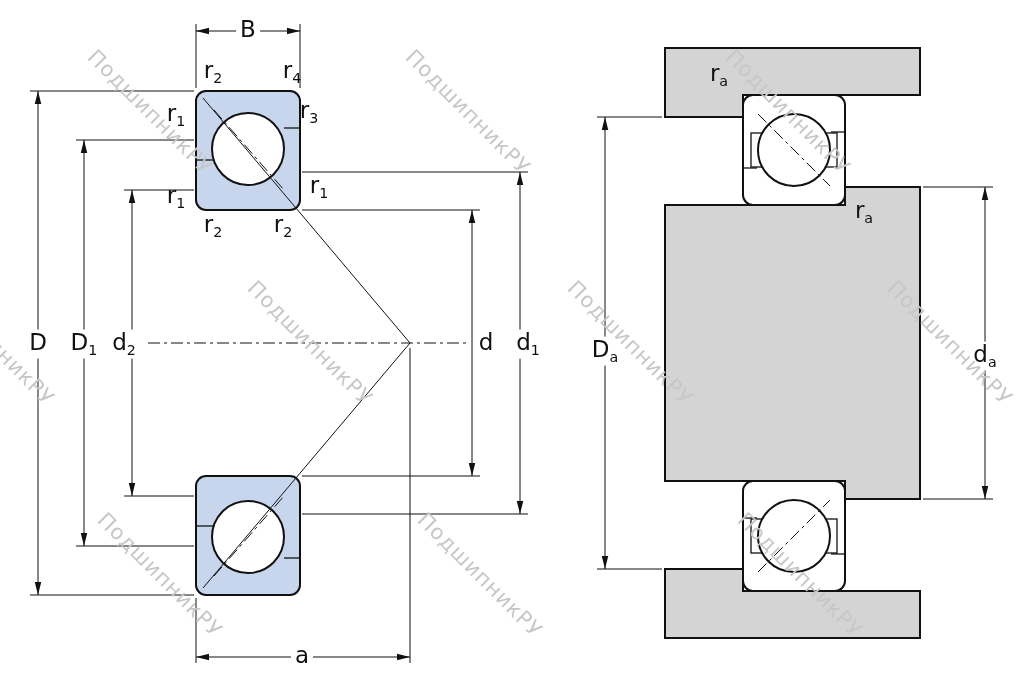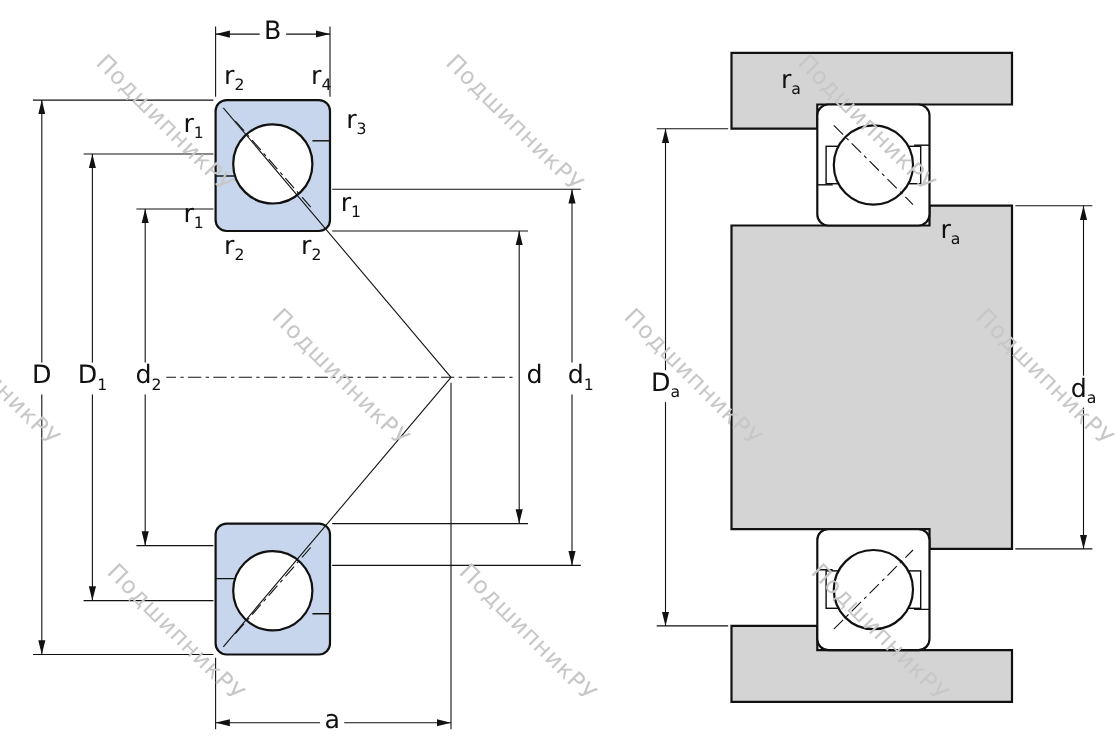--- a/index.html
+++ b/index.html
@@ -158,29 +158,29 @@
       <line x1="985" y1="187" x2="985" y2="499" class="dim" marker-start="url(#arrow)" marker-end="url(#arrow)"></line>
     </g>
   </g>
 </svg>
 
 <div class="lbl bg" style="left:248px;top:31px"><span>B</span><sub></sub></div>
 
 <div class="lbl" style="left:213px;top:72px"><span>r</span><sub>2</sub></div>
 <div class="lbl" style="left:292px;top:72px"><span>r</span><sub>4</sub></div>
 <div class="lbl" style="left:176px;top:115px"><span>r</span><sub>1</sub></div>
-<div class="lbl" style="left:324px;top:112px"><span>r</span><sub>3</sub></div>
+<div class="lbl" style="left:309px;top:112px"><span>r</span><sub>3</sub></div>
 <div class="lbl" style="left:176px;top:197px"><span>r</span><sub>1</sub></div>
 <div class="lbl" style="left:319px;top:187px"><span>r</span><sub>1</sub></div>
 <div class="lbl" style="left:213px;top:226px"><span>r</span><sub>2</sub></div>
 <div class="lbl" style="left:283px;top:226px"><span>r</span><sub>2</sub></div>
 
 <div class="lbl bg" style="left:38px;top:344px"><span>D</span><sub></sub></div>
 <div class="lbl bg" style="left:84px;top:344px"><span>D</span><sub>1</sub></div>
-<div class="lbl bg" style="left:135px;top:344px"><span>d</span><sub>2</sub></div>
+<div class="lbl bg" style="left:124px;top:344px"><span>d</span><sub>2</sub></div>
 <div class="lbl bg" style="left:486px;top:344px"><span>d</span><sub></sub></div>
 <div class="lbl bg" style="left:528px;top:344px"><span>d</span><sub>1</sub></div>
 <div class="lbl bg" style="left:302px;top:657px"><span>a</span><sub></sub></div>
 
 <div class="lbl" style="left:719px;top:75px"><span>r</span><sub>a</sub></div>
 <div class="lbl" style="left:864px;top:212px"><span>r</span><sub>a</sub></div>
 <div class="lbl bg" style="left:605px;top:351px"><span>D</span><sub>a</sub></div>
 <div class="lbl bg" style="left:985px;top:356px"><span>d</span><sub>a</sub></div>
 
 <div class="wm" style="left:150px;top:112px">ПодшипникРУ</div>

